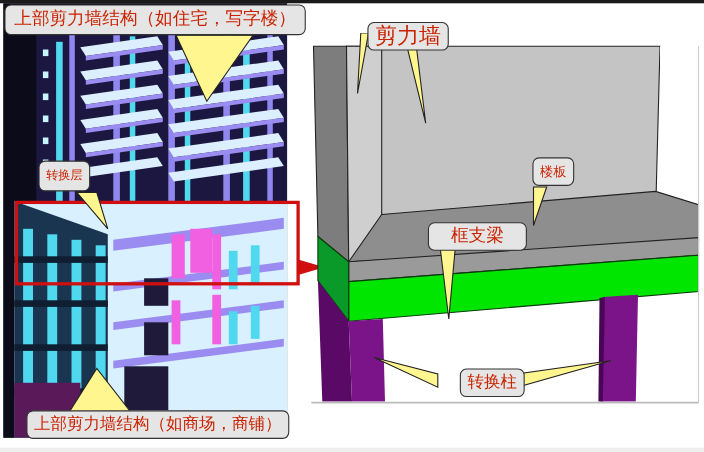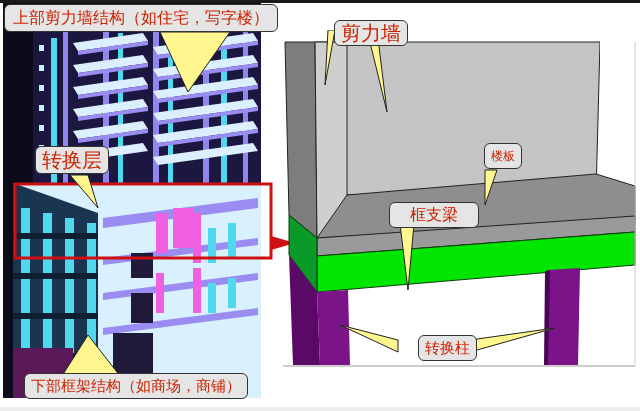--- a/index.html
+++ b/index.html
@@ -155,21 +155,21 @@
   <polygon points="470,340 470,352 555,328" fill="#fff68f" stroke="#222" stroke-width="1"></polygon>
 </svg>
 
 <svg style="position:absolute;left:0;top:0;" width="280" height="411">
   <polygon points="160,32 230,32 188,92" fill="#fff68f" stroke="#222" stroke-width="1"></polygon>
   <polygon points="70,175 88,175 98,208" fill="#fff68f" stroke="#222" stroke-width="1"></polygon>
   <polygon points="62,376 120,376 88,335" fill="#fff68f" stroke="#222" stroke-width="1"></polygon>
 </svg>
 
 <div class="label-box" style="left:4px;top:4px;font-size:16px;padding:3px 8px;">上部剪力墙结构（如住宅，写字楼）</div>
-<div class="label-box" style="left:35px;top:146px;font-size:20px;padding:3px 6px;">转换层</div>
-<div class="label-box" style="left:24px;top:373px;font-size:15px;padding:2px 6px;">下部框架结构（如商场，商铺）</div>
+<div class="label-box" style="left:35px;top:146px;font-size:11px;padding:3px 6px;">转换层</div>
+<div class="label-box" style="left:24px;top:373px;font-size:15px;padding:2px 6px;">上部剪力墙结构（如商场，商铺）</div>
 
 <div class="label-box" style="left:334px;top:20px;font-size:20px;padding:2px 6px;">剪力墙</div>
 <div class="label-box" style="left:484px;top:143px;font-size:12px;padding:2px 6px;">楼板</div>
 <div class="label-box" style="left:389px;top:202px;font-size:16px;padding:2px 20px;">框支梁</div>
 <div class="label-box" style="left:400px;top:335px;font-size:15px;padding:2px 6px;margin-left:18px;">转换柱</div>
 
 <div class="bottombar"></div>
 
 </body></html>

